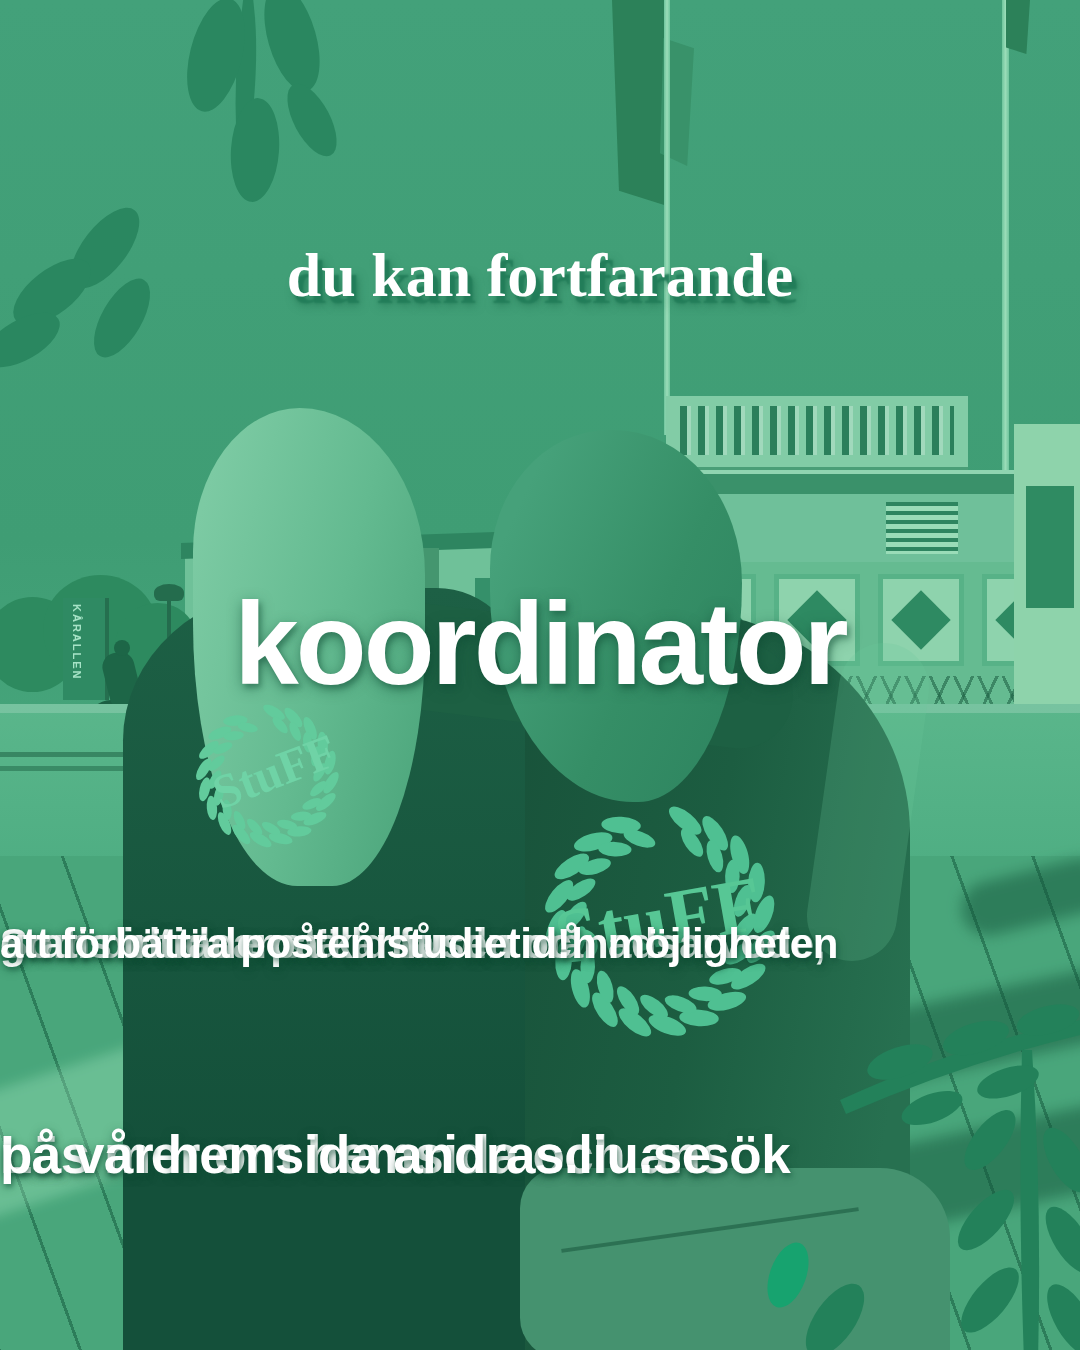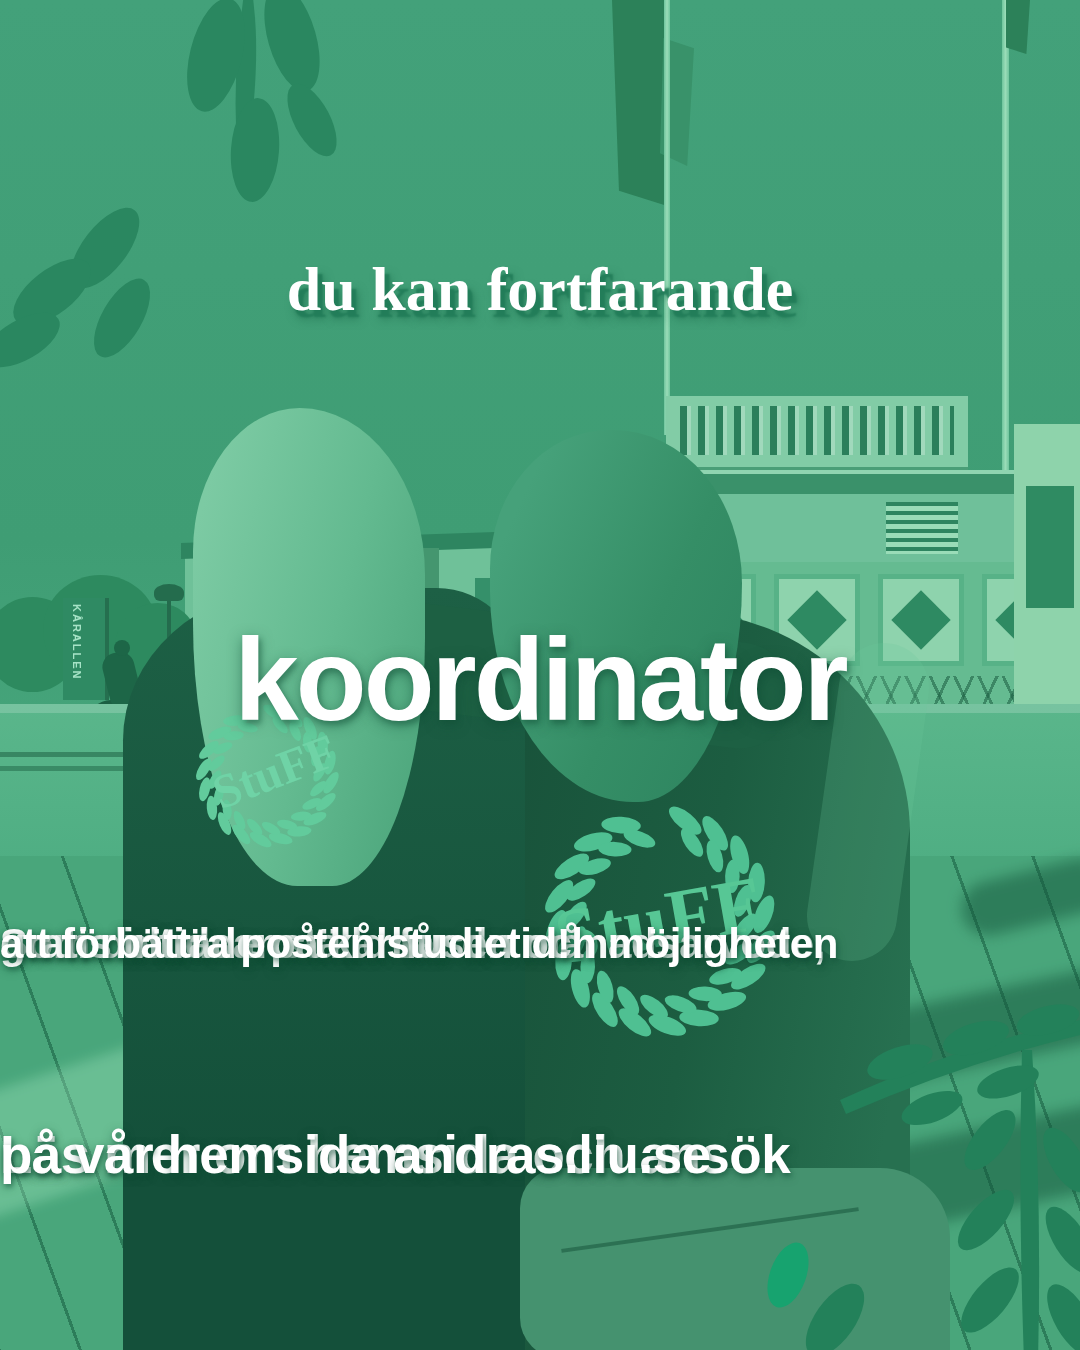--- a/index.html
+++ b/index.html
@@ -114,26 +114,26 @@
   .leafsvg{overflow:visible;}
   .leaves-tl{left:0;top:0;width:380px;height:380px;}
   .leaves-br{left:780px;top:990px;width:300px;height:360px;}
 
   
   .text-layer{inset:0;}
   .tl{left:0;width:100%;text-align:center;color:#fff;}
   .script{font-family:cursive;font-weight:700;
      text-shadow:5px 7px 2px rgba(34,124,89,.95),6px 9px 10px rgba(23,101,70,.55);}
   .headline{top:86px;font-size:100px;letter-spacing:1px;}
-  .sub1{top:254px;font-size:62px;}
+  .sub1{top:240px;font-size:62px;}
   .sub2{top:324px;font-size:62px;}
   .pos{font-weight:800;font-size:116px;letter-spacing:-3px;line-height:1;
      text-shadow:0 4px 14px rgba(18,80,55,.5),3px 4px 5px rgba(18,80,55,.35);}
   .pos1{top:486px;}
-  .pos2{top:622px;}
+  .pos2{top:586px;}
   .body-text{font-weight:700;font-size:42px;line-height:1.24;letter-spacing:-.5px;
      text-shadow:0 3px 10px rgba(18,80,55,.5),2px 3px 4px rgba(18,80,55,.4);}
   .bodyt{top:918px;}
   .cta{top:1122px;font-weight:700;font-size:53px;line-height:1.26;letter-spacing:-.5px;
      text-shadow:0 3px 10px rgba(18,80,55,.5),2px 3px 4px rgba(18,80,55,.4);}
 </style>
 </head>
 <body>
 
 <div class="canvas">

